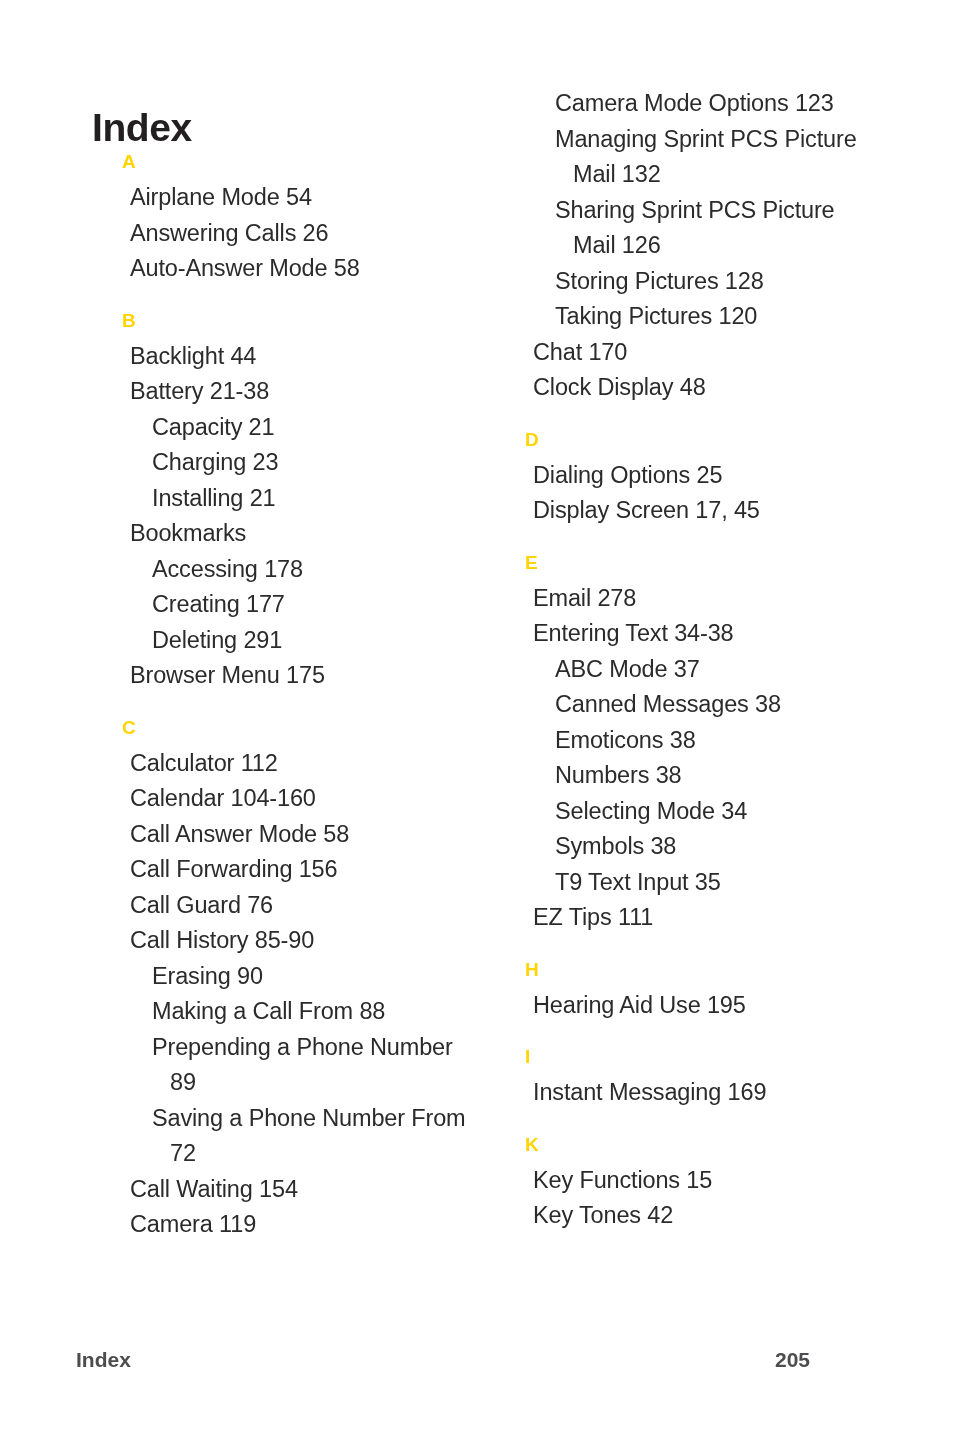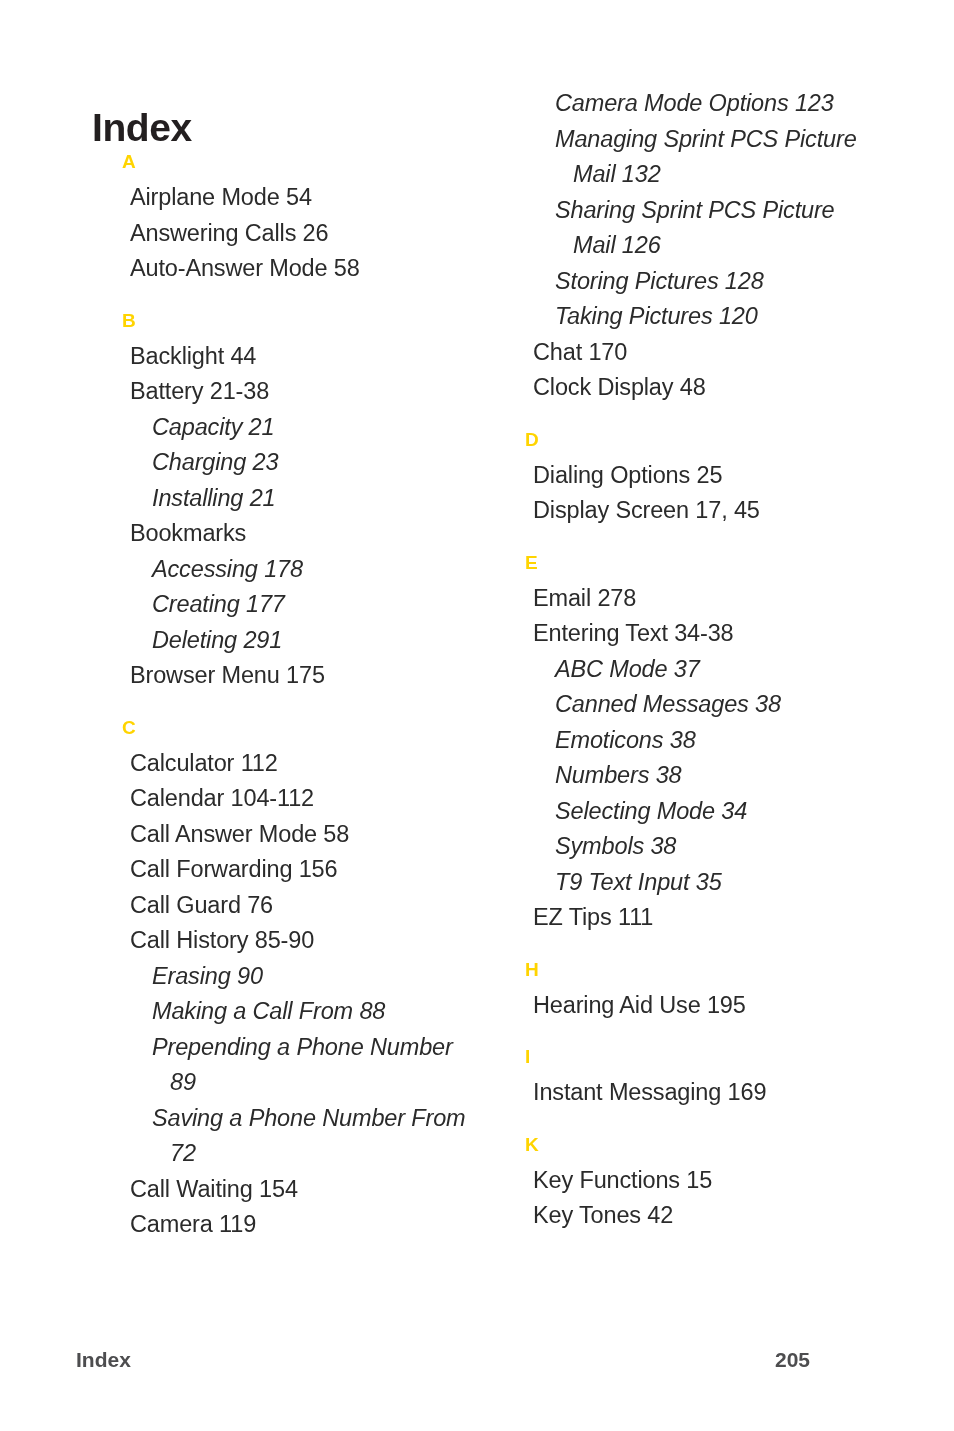--- a/index.html
+++ b/index.html
@@ -58,21 +58,21 @@
     font-size: 23.5px;
     color: #2b2b2b;
     line-height: 35.5px;
     letter-spacing: -0.15px;
     margin: 0;
     
     padding-left: 18px;
     text-indent: -18px;
   }
   .entry.level-1 { margin-left: 8px; }
-  .entry.level-2 { margin-left: 30px; font-style: italic; }
+  .entry.level-2 { margin-left: 30px; }
 
   
   #side-tab {
     position: absolute;
     left: 880px;
     top: 960px;
     width: 74px;
     height: 292px;
     background: #ffd400;
     border-top-left-radius: 26px;
@@ -132,21 +132,21 @@
         <div class="entry level-2">Installing 21</div>
         <div class="entry level-1">Bookmarks</div>
         <div class="entry level-2">Accessing 178</div>
         <div class="entry level-2">Creating 177</div>
         <div class="entry level-2">Deleting 291</div>
         <div class="entry level-1">Browser Menu 175</div>
       </div>
       <div class="section">
         <div class="letter-heading">C</div>
         <div class="entry level-1">Calculator 112</div>
-        <div class="entry level-1">Calendar 104-112</div>
+        <div class="entry level-1">Calendar 104-160</div>
         <div class="entry level-1">Call Answer Mode 58</div>
         <div class="entry level-1">Call Forwarding 156</div>
         <div class="entry level-1">Call Guard 76</div>
         <div class="entry level-1">Call History 85-90</div>
         <div class="entry level-2">Erasing 90</div>
         <div class="entry level-2">Making a Call From 88</div>
         <div class="entry level-2">Prepending a Phone Number 89</div>
         <div class="entry level-2">Saving a Phone Number From 72</div>
         <div class="entry level-1">Call Waiting 154</div>
         <div class="entry level-1">Camera 119</div>

